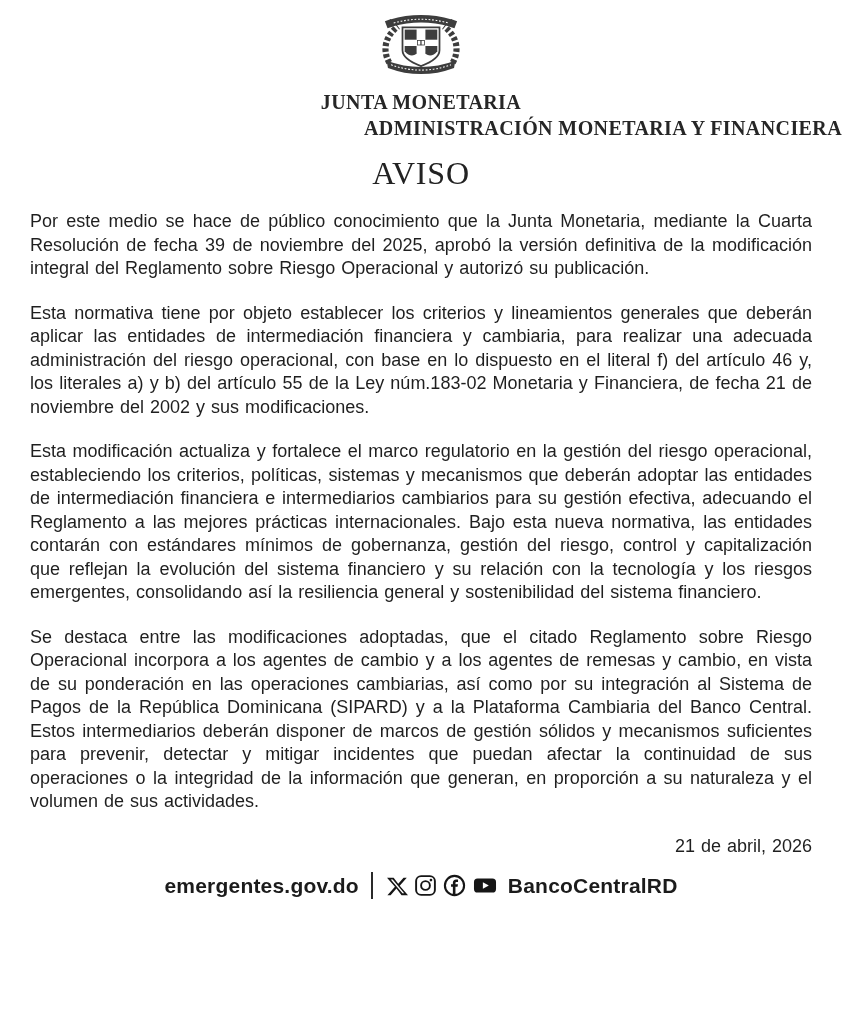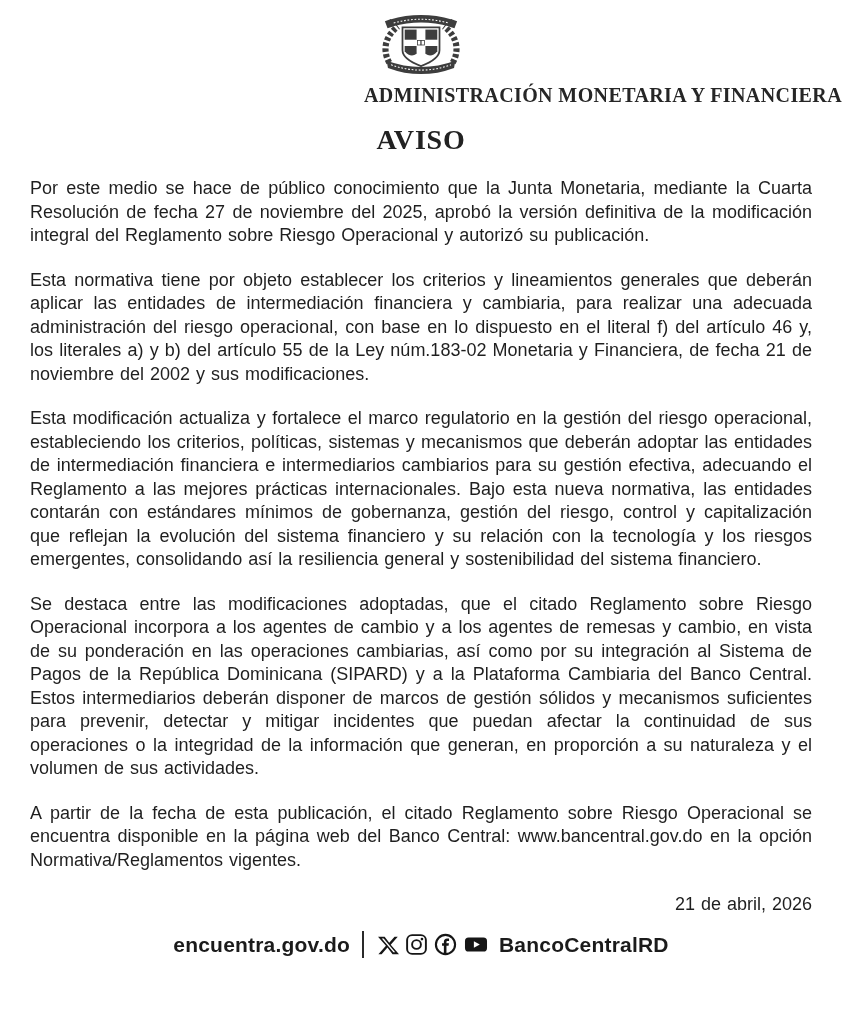--- a/index.html
+++ b/index.html
@@ -31,22 +31,22 @@
     font-weight: bold;
     font-size: 20px;
     line-height: 25px;
     letter-spacing: 0.4px;
     color: #262626;
     text-align: right;
   }
   .notice-title {
     margin-top: 15px;
     font-family: "Liberation Serif", serif;
-    font-weight: bold;
-    font-size: 28px;
+    font-weight: normal;
+    font-size: 32px;
     line-height: 34px;
     letter-spacing: 0.8px;
     color: #222222;
   }
 
   
   .doc-body { margin: 20px 30px 0 30px; }
   .doc-body p {
     font-size: 18px;
     line-height: 23.5px;
@@ -107,35 +107,35 @@
         <path d="M36.5 43 H50 V52 Q43 57 36.5 49 Z"></path>
         <path d="M60 43 H73.5 V49 Q67 57 60 52 Z"></path>
       </g>
 
       <rect x="51" y="37" width="3.8" height="5" fill="#ffffff" stroke="#3d3d3d" stroke-width="0.9"></rect>
       <rect x="55.2" y="37" width="3.8" height="5" fill="#ffffff" stroke="#3d3d3d" stroke-width="0.9"></rect>
 
       <path d="M16 60 Q55 74 94 60 L92.5 68 Q55 82 17.5 68 Z" fill="#3d3d3d"></path>
       <path d="M21 64.5 Q55 76.5 89 64.5" stroke="#ffffff" stroke-width="1.2" stroke-dasharray="2 2" fill="none"></path>
     </svg>
+    <div class="org-line1">JUNTA MONETARIA</div>
     <div class="org-line2">ADMINISTRACIÓN MONETARIA Y FINANCIERA</div>
     <div class="notice-title">AVISO</div>
   </div>
 
   <div class="doc-body">
-    <p>Por este medio se hace de público conocimiento que la Junta Monetaria, mediante la Cuarta Resolución de fecha 27 de noviembre del 2025, aprobó la versión definitiva de la modificación integral del Reglamento sobre Riesgo Operacional y autorizó su publicación.</p>
+    <p>Por este medio se hace de público conocimiento que la Junta Monetaria, mediante la Cuarta Resolución de fecha 39 de noviembre del 2025, aprobó la versión definitiva de la modificación integral del Reglamento sobre Riesgo Operacional y autorizó su publicación.</p>
     <p>Esta normativa tiene por objeto establecer los criterios y lineamientos generales que deberán aplicar las entidades de intermediación financiera y cambiaria, para realizar una adecuada administración del riesgo operacional, con base en lo dispuesto en el literal f) del artículo 46 y, los literales a) y b) del artículo 55 de la Ley núm.183-02 Monetaria y Financiera, de fecha 21 de noviembre del 2002 y sus modificaciones.</p>
     <p>Esta modificación actualiza y fortalece el marco regulatorio en la gestión del riesgo operacional, estableciendo los criterios, políticas, sistemas y mecanismos que deberán adoptar las entidades de intermediación financiera e intermediarios cambiarios para su gestión efectiva, adecuando el Reglamento a las mejores prácticas internacionales. Bajo esta nueva normativa, las entidades contarán con estándares mínimos de gobernanza, gestión del riesgo, control y capitalización que reflejan la evolución del sistema financiero y su relación con la tecnología y los riesgos emergentes, consolidando así la resiliencia general y sostenibilidad del sistema financiero.</p>
     <p>Se destaca entre las modificaciones adoptadas, que el citado Reglamento sobre Riesgo Operacional incorpora a los agentes de cambio y a los agentes de remesas y cambio, en vista de su ponderación en las operaciones cambiarias, así como por su integración al Sistema de Pagos de la República Dominicana (SIPARD) y a la Plataforma Cambiaria del Banco Central. Estos intermediarios deberán disponer de marcos de gestión sólidos y mecanismos suficientes para prevenir, detectar y mitigar incidentes que puedan afectar la continuidad de sus operaciones o la integridad de la información que generan, en proporción a su naturaleza y el volumen de sus actividades.</p>
-    <p>A partir de la fecha de esta publicación, el citado Reglamento sobre Riesgo Operacional se encuentra disponible en la página web del Banco Central: www.bancentral.gov.do en la opción Normativa/Reglamentos vigentes.</p>
     <p class="date-line">21 de abril, 2026</p>
   </div>
 
   <div class="footer">
-    <span class="site">encuentra.gov.do</span><span class="bar"></span><span class="sicon"><svg viewBox="0 0 24 24" width="21" height="21">
+    <span class="site">emergentes.gov.do</span><span class="bar"></span><span class="sicon"><svg viewBox="0 0 24 24" width="21" height="21">
           <path fill="#161616" d="M18.9 2h3.68l-8.04 9.19L24 22h-7.41l-5.8-7.58L4.15 22H.46l8.6-9.83L0 2h7.59l5.24 6.93L18.9 2Zm-1.29 17.8h2.04L6.48 4.08H4.29L17.61 19.8Z"></path>
         </svg></span><span class="sicon"><svg viewBox="0 0 24 24" width="23" height="23">
           <rect x="2.2" y="2.2" width="19.6" height="19.6" rx="5.2" fill="none" stroke="#161616" stroke-width="2"></rect>
           <circle cx="12" cy="12" r="4.6" fill="none" stroke="#161616" stroke-width="2"></circle>
           <circle cx="17.7" cy="6.3" r="1.4" fill="#161616"></circle>
         </svg></span><span class="sicon"><svg viewBox="0 0 24 24" width="23" height="23">
           <circle cx="12" cy="12" r="10" fill="none" stroke="#161616" stroke-width="2.2"></circle>
           <path fill="#161616" d="M15.7 8.3h-1.8c-.55 0-.9.37-.9.95v1.5h2.6l-.4 2.5h-2.2v7.5h-2.7v-7.5H8.4v-2.5h1.9V9.2c0-2.1 1.27-3.5 3.33-3.5h2.07v2.6z"></path>
         </svg></span><span class="sicon"><svg viewBox="0 0 24 24" width="26" height="23">
           <rect x="0.5" y="4.6" width="23" height="14.8" rx="3.8" fill="#161616"></rect>

